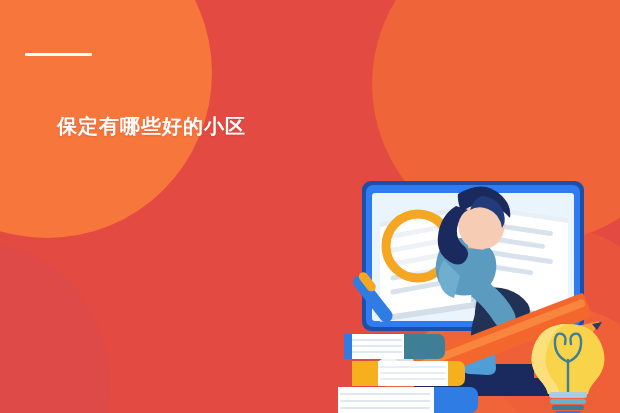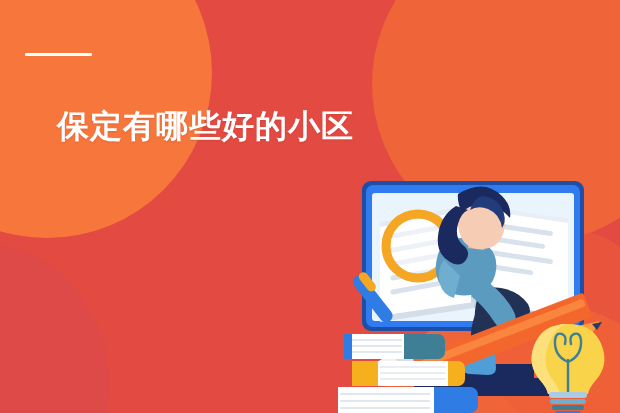--- a/index.html
+++ b/index.html
@@ -38,21 +38,21 @@
   }
 
   
   .rule{
     position:absolute;left:25px;top:53px;
     width:67px;height:3px;background:#ffffff;border-radius:1px;
   }
   .title{
     position:absolute;left:57px;top:106px;
     margin:0;
-    font-size:32px;line-height:40px;
+    font-size:20px;line-height:40px;
     font-weight:700;
     letter-spacing:1px;
     color:#ffffff;
     white-space:nowrap;
     text-shadow:0 1px 2px rgba(150,40,30,.20);
   }
 
   
   .illustration{
     position:absolute;left:330px;top:176px;

